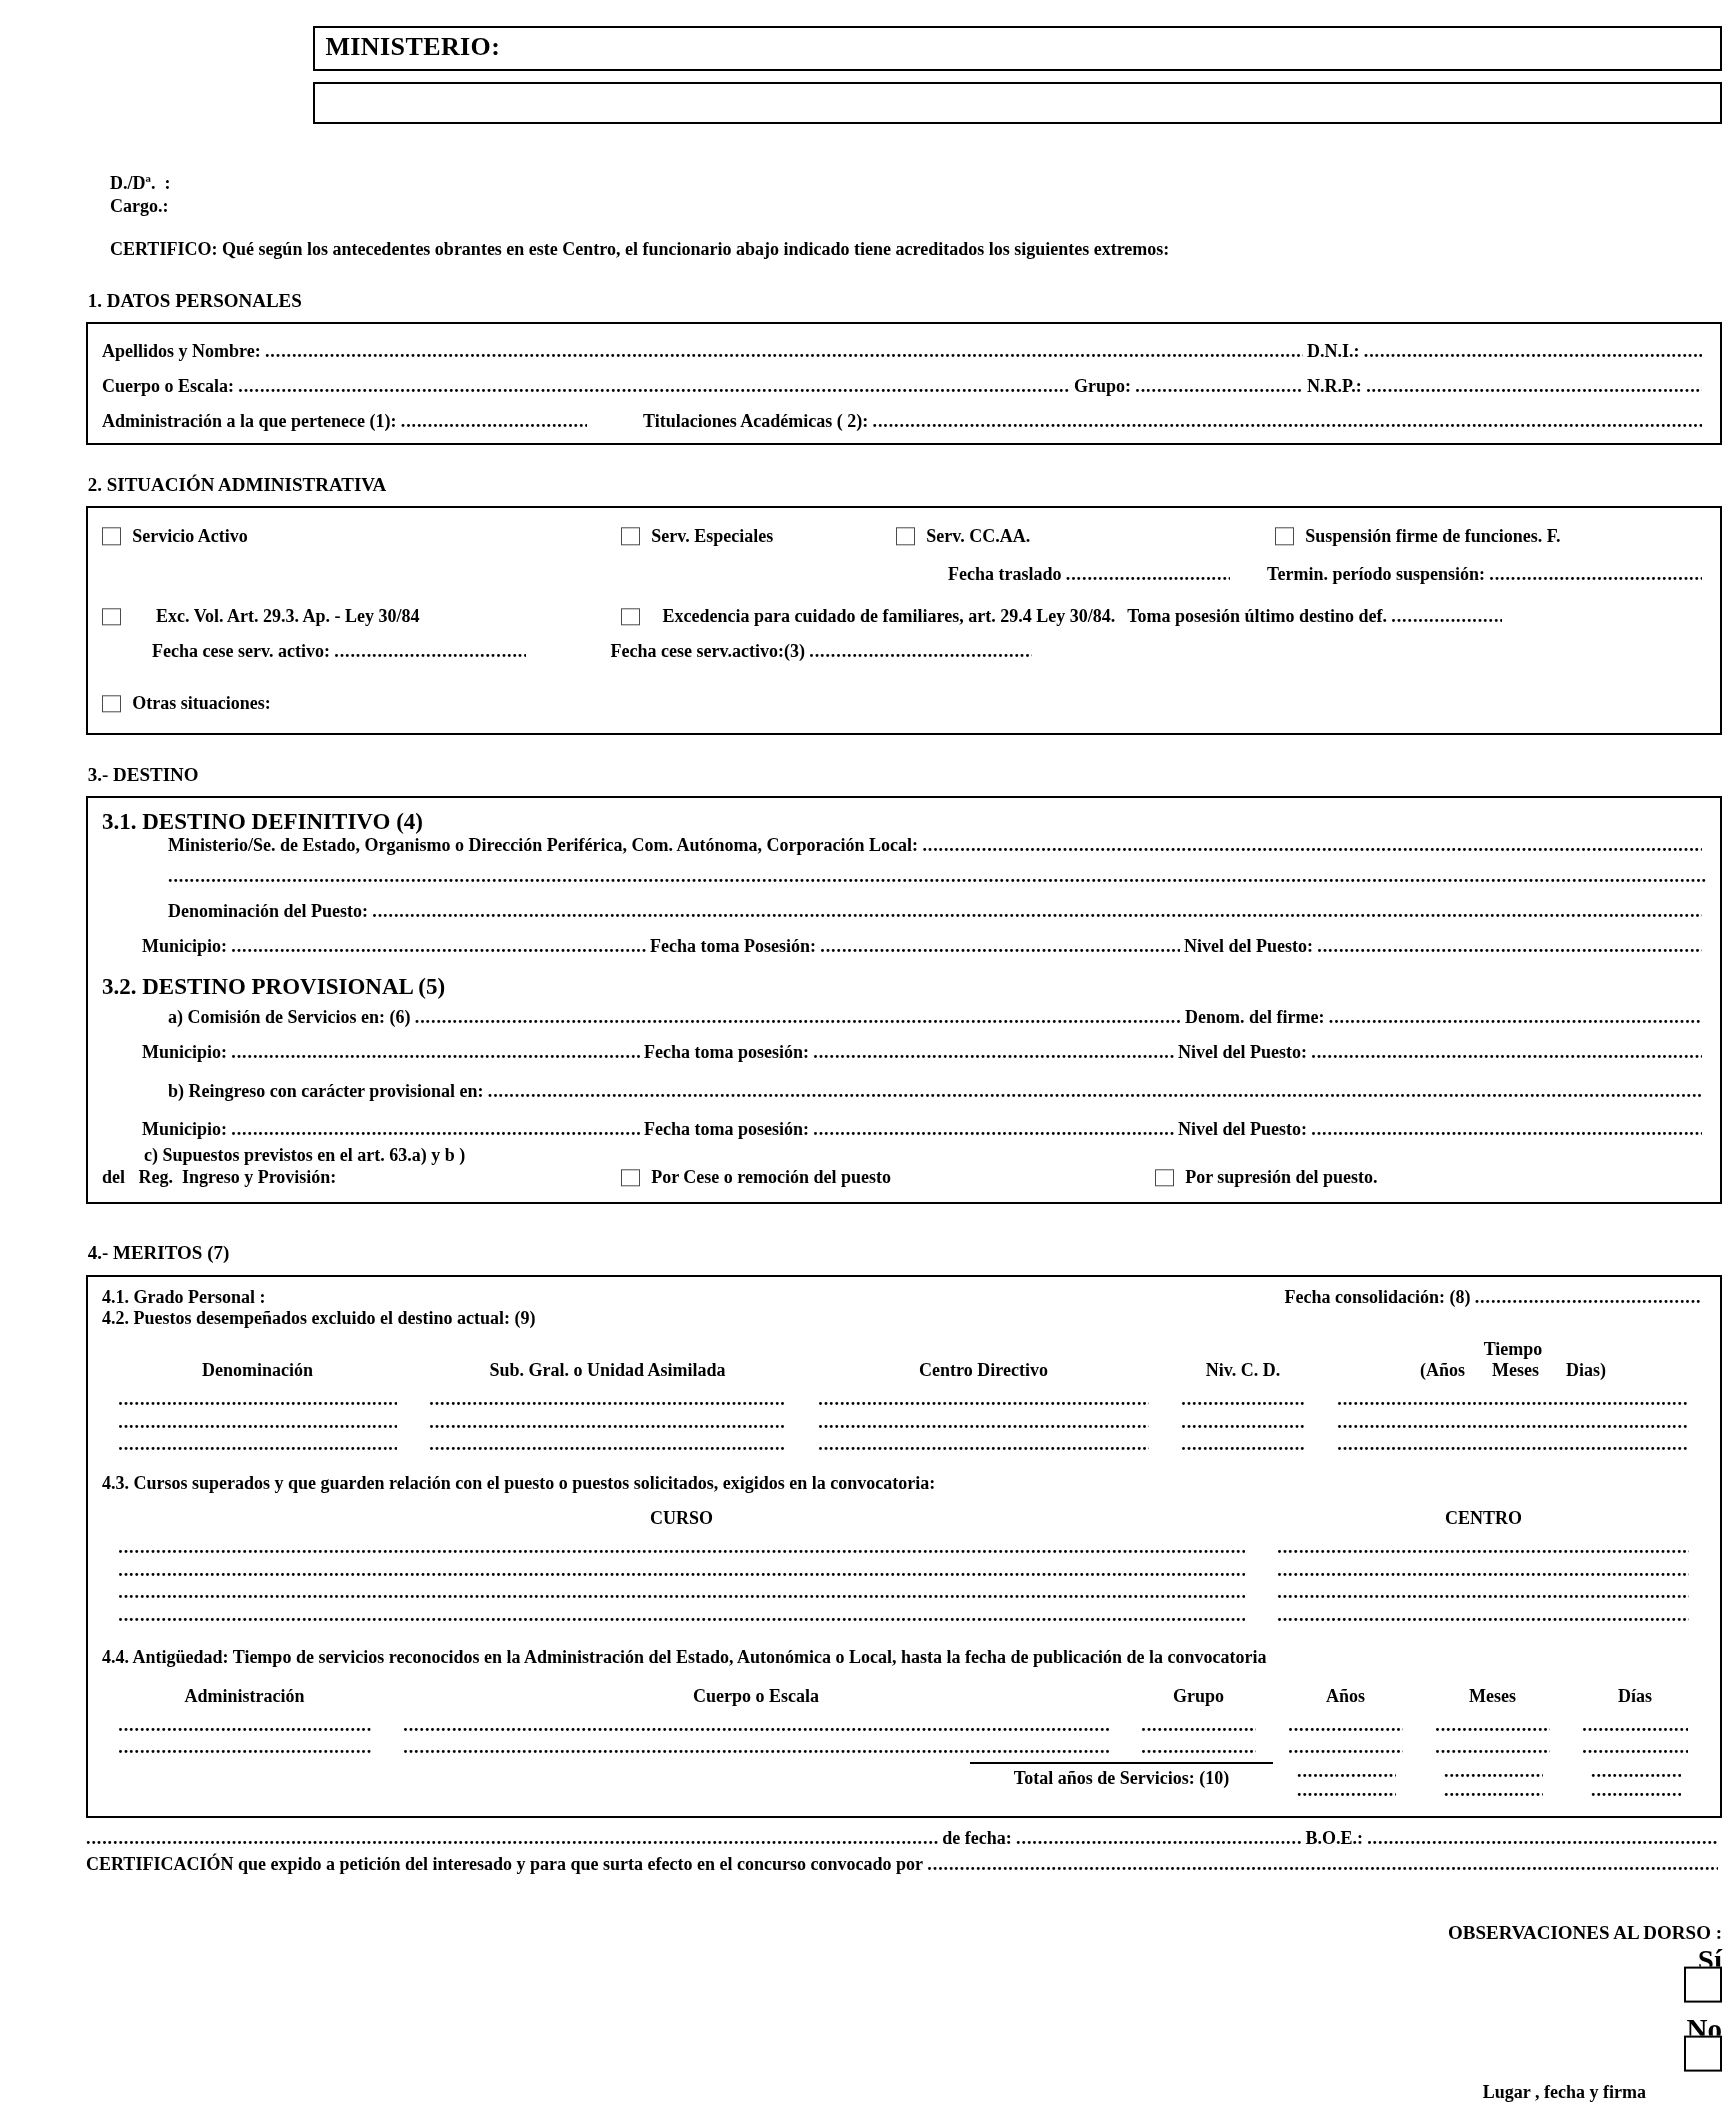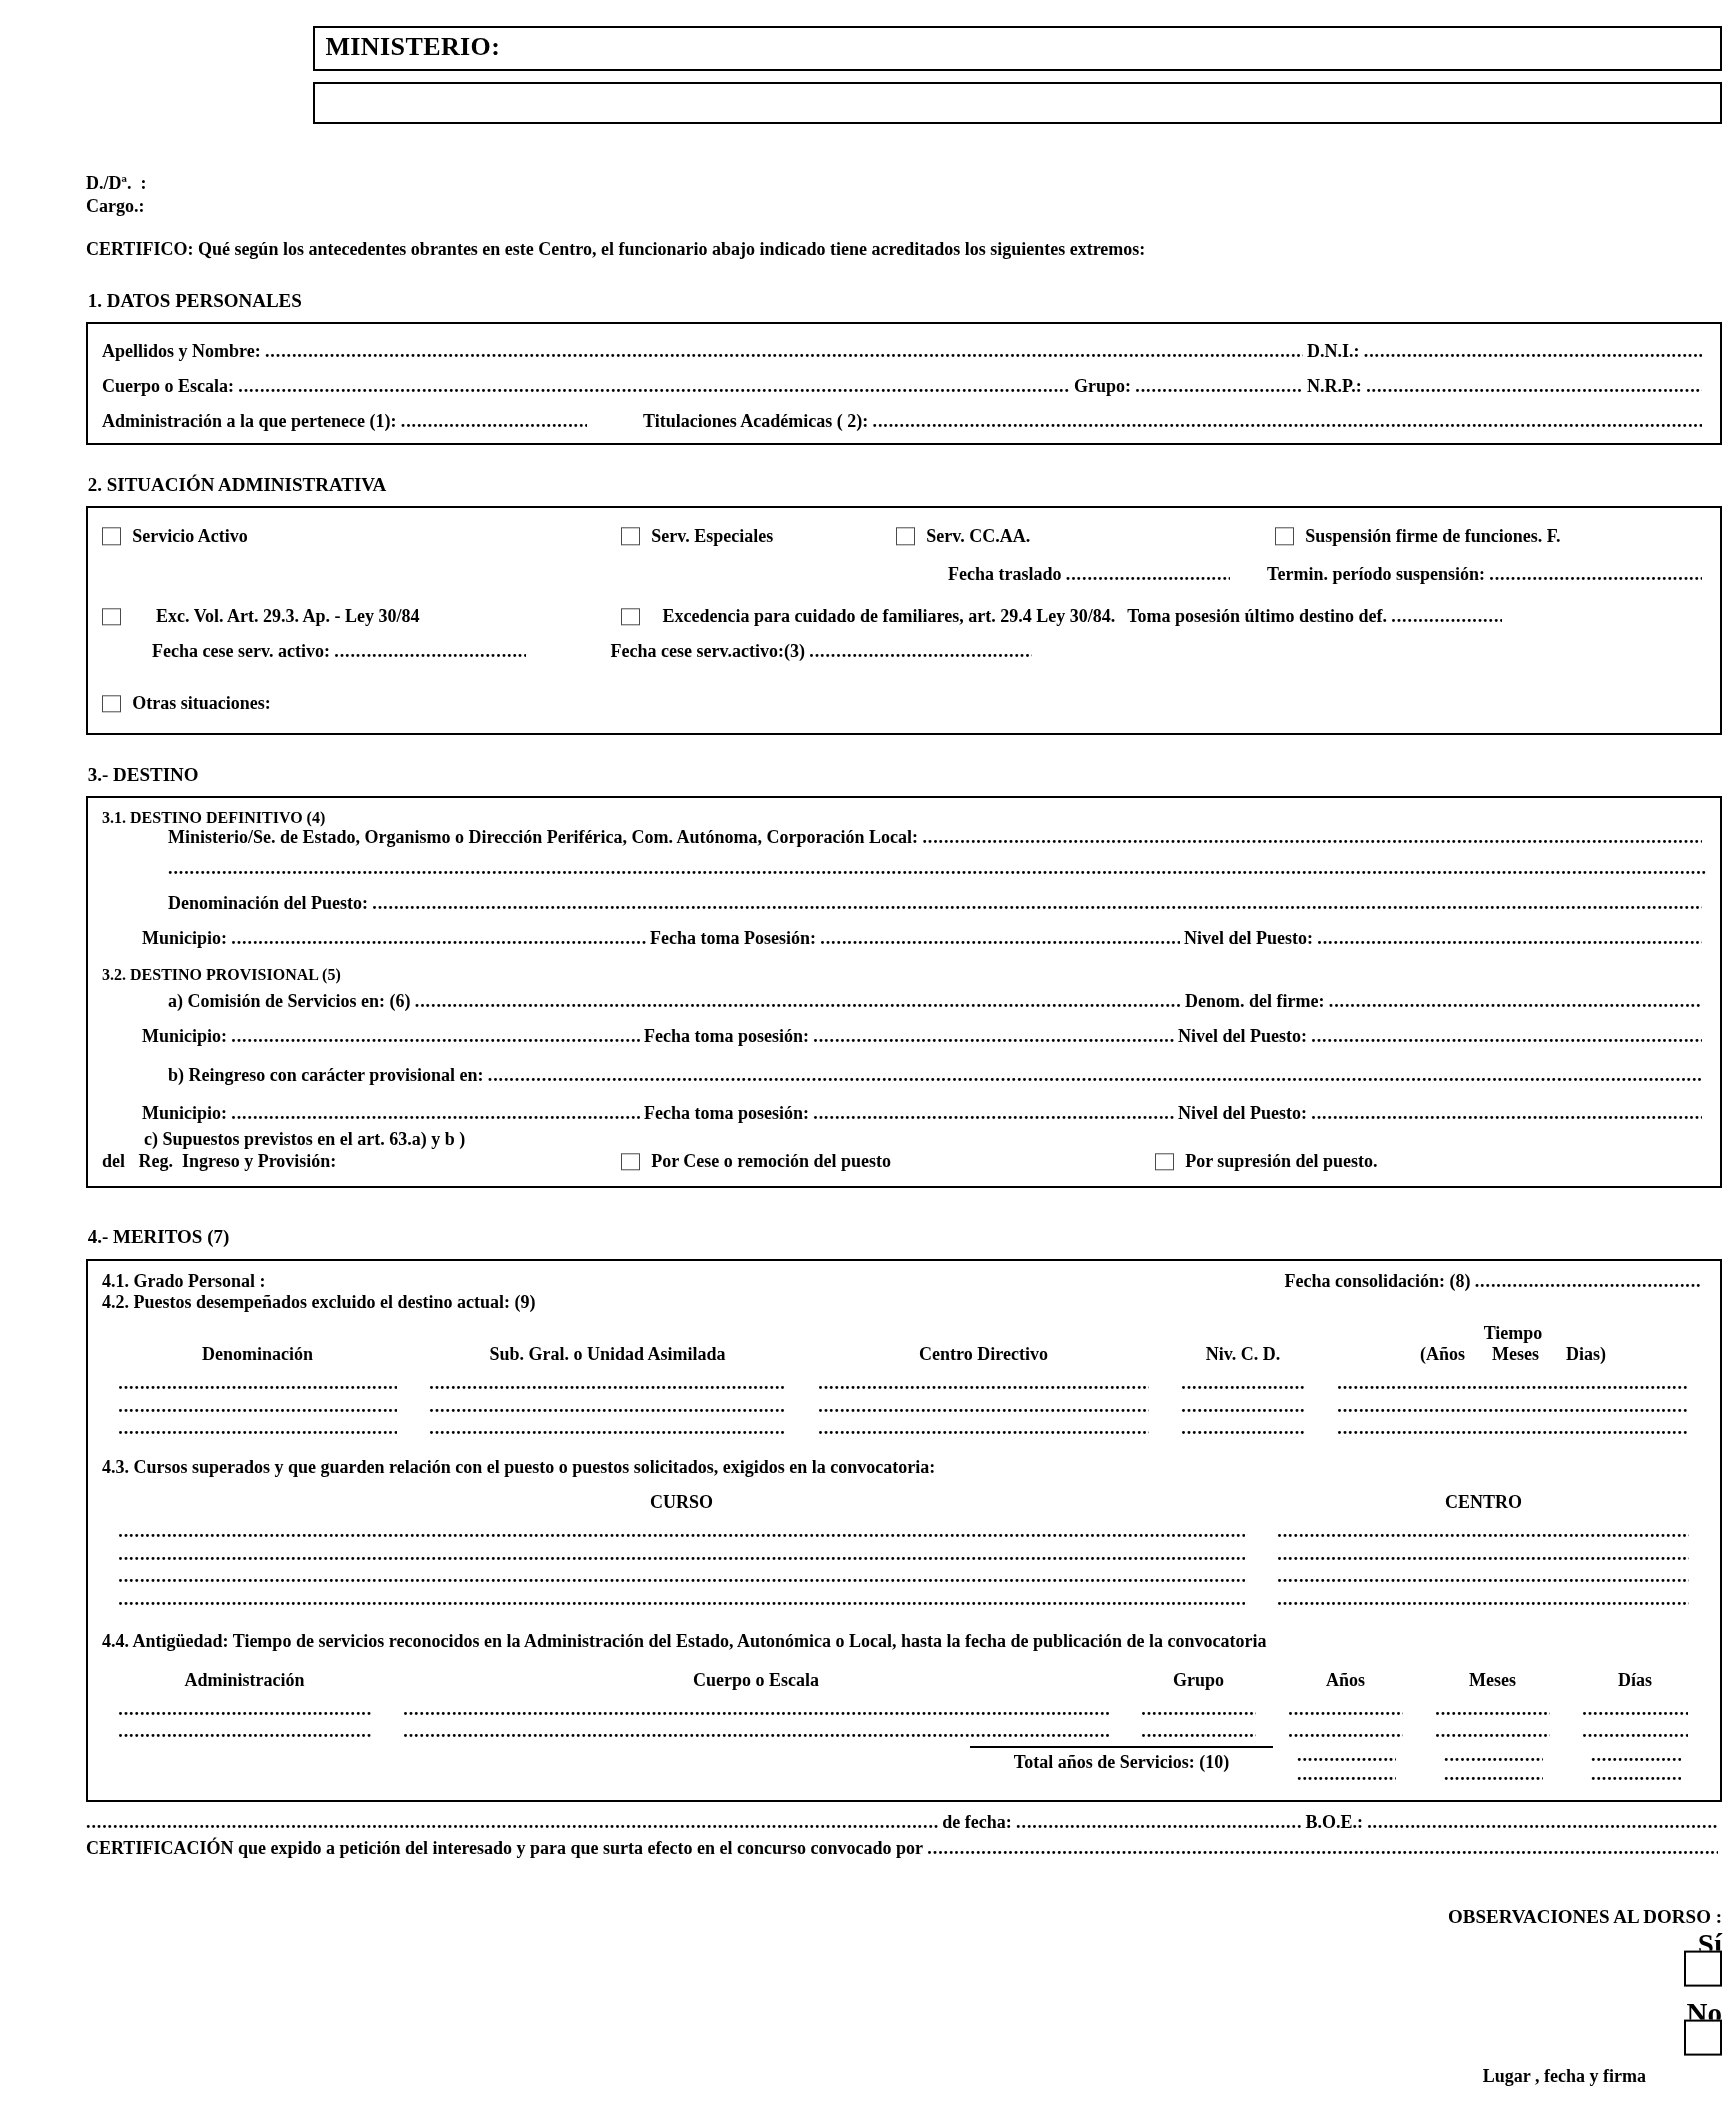--- a/index.html
+++ b/index.html
@@ -17,27 +17,27 @@
   .dots::after{
     content:"................................................................................"
             "................................................................................"
             "................................................................................"
             "................................................................................"
             "................................................................................";
   }
   .cb{flex:0 0 auto;display:inline-block;width:19px;height:17.3px;border:1.7px solid #4a4a4a;margin-right:11.2px;transform:translateY(-1.7px);background:#fff;}
   .sbox{border:2.6px solid #000;padding:10.4px 14px;}
   .sec-title{font-size:19px;margin:29px 0 10.4px 1.7px;}
-  .sub-title{font-size:16px;font-family:Liberation Serif, serif;}
+  .sub-title{font-size:23px;font-family:Liberation Serif, serif;}
   
   .hbox{border:2.6px solid #000;margin-left:227px;height:45px;padding:4.3px 10.4px;}
   .hbox2{height:42px;margin-top:11.2px;border-width:2.2px;}
   .hbox .min-lbl{font-size:26px;letter-spacing:0.4px;}
   
-  .intro{margin-top:48px;line-height:22.5px;}
+  .intro{margin-top:48px;line-height:22.5px;margin-left:24px;}
   .certifico{margin-top:21px;}
   
   .m8{margin-top:7px;} .m12{margin-top:10.4px;} .m16{margin-top:14px;} .m20{margin-top:17.3px;}
   .m24{margin-top:21px;} .m36{margin-top:31px;}
   .ind1{margin-left:66px;} .ind2{margin-left:40px;}
   
   .hc{text-align:center;flex:0 0 auto;}
   .tc{display:flex;align-items:flex-end;flex:0 0 auto;padding:0 12px;min-width:0;}
   .trow{line-height:22.5px;}
   .t1c1{width:311px}.t1c2{width:389px}.t1c3{width:363px}.t1c4{width:156px}.t1c5{width:384px}

